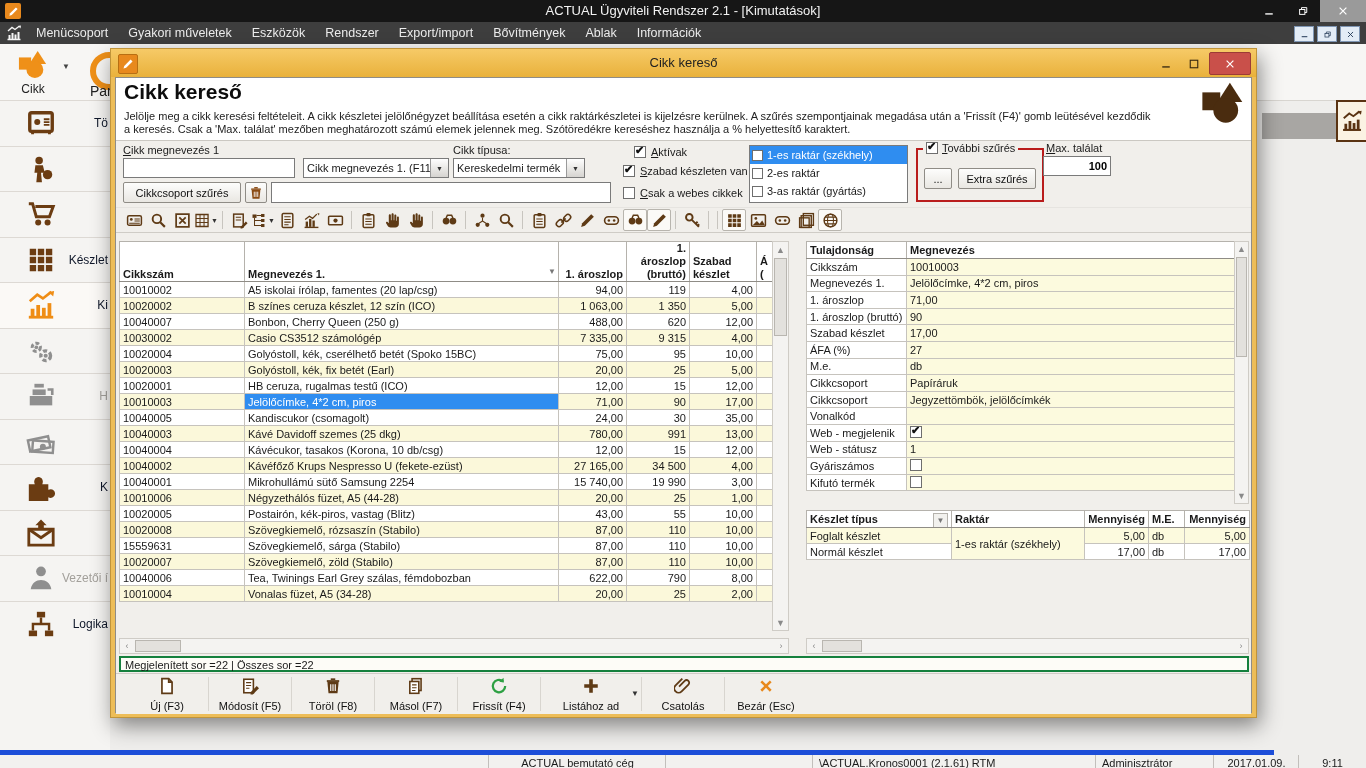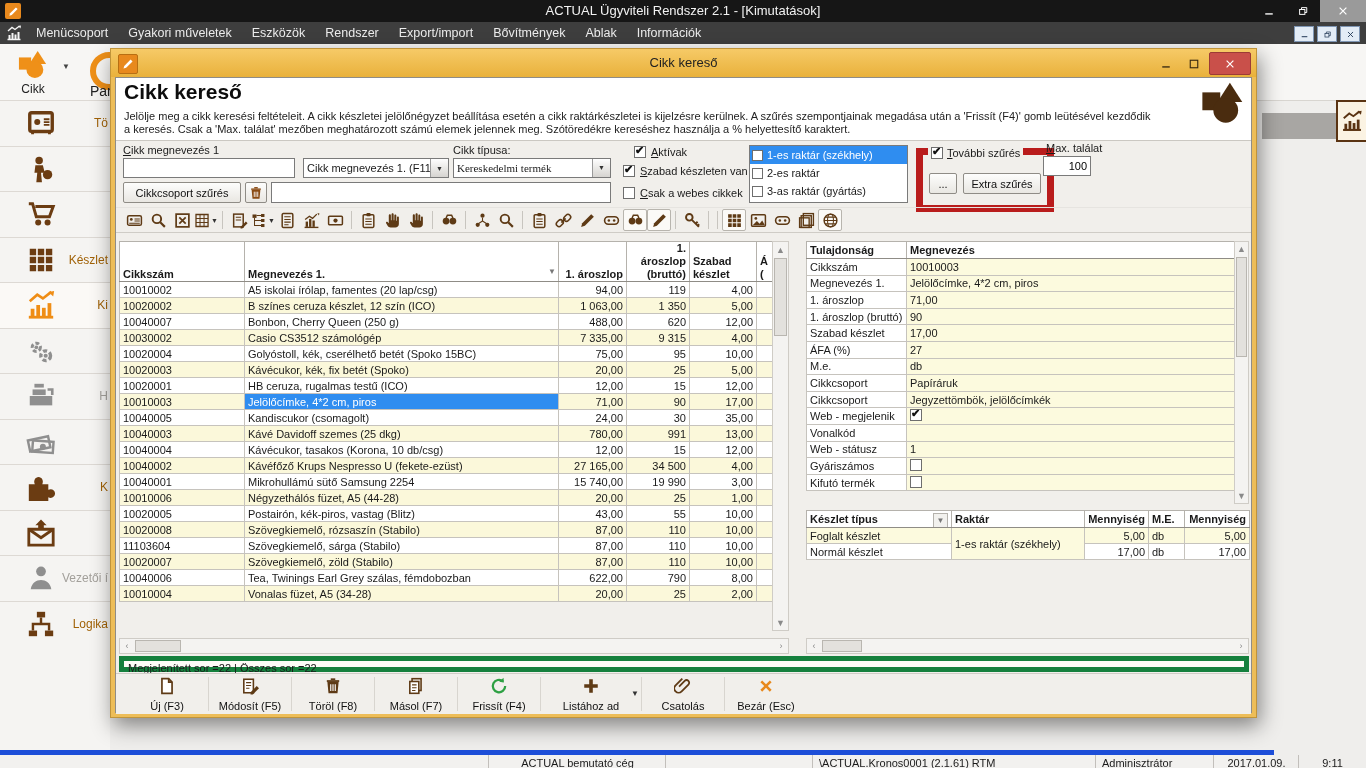--- a/index.html
+++ b/index.html
@@ -30,21 +30,21 @@
   .bigbtn .btext{display:block;font-size:12px;color:#222;margin-top:1px;}
   .bigcaret{position:absolute;left:62px;top:18px;font-size:8px;color:#444;}
   .partnerpart{position:absolute;left:84px;top:6px;width:26px;height:46px;overflow:hidden;}
   .parblob{position:absolute;left:6px;top:2px;width:26px;height:26px;border:6px solid #ef9018;border-radius:50%;}
   .partext{position:absolute;left:6px;top:33px;font-size:14px;color:#222;}
   .sidebar{position:absolute;left:0;top:100px;width:110px;height:650px;background:#f5f4f2;}
   .side-item{position:relative;height:44.5px;border-top:1px solid #ddd9d4;}
   .side-item.active{background:#fbf9f6;padding-left:24px;}
   .sicon{position:absolute;left:26px;top:7px;width:30px;height:30px;}
   .c-brown{color:#6b3c12;} .c-orange{color:#ef8d15;} .c-gray{color:#8f8f8f;}
-  .slabel{position:absolute;right:2px;top:15px;font-size:12px;color:#a16207;white-space:nowrap;}
+  .slabel{position:absolute;right:2px;top:15px;font-size:12px;color:#0f172a;white-space:nowrap;}
   .slabel.dim{color:#a3a09b;}
   .bg-bar{position:absolute;left:1262px;top:113px;width:78px;height:26px;background:#a8a6a3;}
   .bg-chartbox{position:absolute;left:1336px;top:100px;width:28px;height:38px;background:#fbf3e3;border:2px solid #5a3312;
                display:flex;align-items:center;justify-content:center;color:#5a3312;}
   .bg-chartbox svg{width:22px;height:22px;}
   
   .statusbar{position:absolute;left:0;top:750px;width:1274px;height:18px;background:#f2f1ef;border-top:5px solid #1d4ed8;}
   .seg{position:absolute;top:0;height:17px;border-left:1px solid #c2bfbb;line-height:17px;white-space:nowrap;overflow:hidden;}
   
   .dlg{position:absolute;left:110px;top:48px;width:1147px;height:670px;background:#edbd58;border:1px solid #c0943a;
@@ -75,21 +75,21 @@
           border-left:1px solid #9a9a9a;display:flex;align-items:center;justify-content:center;font-size:7px;color:#333;}
   .pbtn{position:absolute;background:linear-gradient(#fdfdfc,#e9e7e2);border:1px solid #8f8c86;border-radius:2px;
         font-size:11px;display:flex;align-items:center;justify-content:center;box-sizing:border-box;color:#111;}
   .cbrow{position:absolute;display:flex;align-items:center;gap:5px;}
   .cb{display:inline-block;width:12px;height:12px;background:#fff;border:1px solid #6e6e6e;position:relative;box-sizing:border-box;}
   .cb.on::after{content:"✔";position:absolute;left:0px;top:-3px;font-size:11px;font-weight:bold;color:#111;}
   .lbox{position:absolute;background:#fff;border:1px solid #7a7a7a;}
   .lbrow{height:18px;display:flex;align-items:center;gap:4px;padding-left:2px;}
   .lbrow .cb{width:11px;height:11px;}
   .lbrow.selrow{background:#2f8df0;color:#fff;}
-  .gbox{position:absolute;border:7px solid #b91c1c;}
+  .gbox{position:absolute;border:2px solid #b91c1c;}
   .glegend{position:absolute;top:-8px;left:5px;background:#f1efeb;padding:0 3px;display:flex;align-items:center;gap:4px;}
   
   .dtoolbar{position:absolute;left:0;right:0;top:129px;height:26px;border-top:1px solid #e6e4e0;border-bottom:1px solid #cfccc6;
             display:flex;align-items:center;padding-left:6px;box-sizing:border-box;}
   .tbtn{width:24px;height:22px;display:flex;align-items:center;justify-content:center;color:#5e3a15;position:relative;}
   .tbtn.pressed{background:#fbfaf7;border:1px solid #b8b5ae;border-radius:2px;box-sizing:border-box;}
   .tic{width:17px;height:17px;}
   .tcaret{font-size:7px;color:#333;margin-left:1px;}
   .tsep{width:1px;height:18px;background:#c8c5bf;margin:0 4px;}
   
@@ -112,21 +112,21 @@
   #stock th{border:1px solid #b5b2ac;border-bottom:1px solid #8f8c86;background:#fff;height:17px;font-weight:bold;text-align:left;position:relative;}
   #stock td{border:1px solid #c6c3bd;height:16px;}
   td.cream{background:#fcfade;}
   .sortbox{position:absolute;right:3px;top:2px;width:13px;height:13px;border:1px solid #b5b2ac;background:#f2f1ee;
            font-size:8px;color:#777;display:flex;align-items:center;justify-content:center;}
   
   .sb{position:absolute;background:#f4f3f1;border:1px solid #cfccc6;box-sizing:border-box;}
   .sbbtn{position:absolute;color:#8a8a8a;display:flex;align-items:center;justify-content:center;font-size:9px;}
   .sbthumb{position:absolute;background:#e3e1dd;border:1px solid #b9b6b0;box-sizing:border-box;}
   
-  .rowcount{position:absolute;left:3px;top:578px;width:1130px;height:16px;border:5px solid #15803d;background:#fdfcf7;
+  .rowcount{position:absolute;left:3px;top:578px;width:1130px;height:16px;border:2px solid #15803d;background:#fdfcf7;
             line-height:14px;padding-left:4px;box-sizing:border-box;}
   .btnbar{position:absolute;left:0;right:0;top:595px;height:41px;border-top:1px solid #cfccc6;background:#f1efeb;
           display:flex;align-items:center;padding-left:10px;box-sizing:border-box;}
   .bbtn{width:82px;height:38px;position:relative;text-align:center;}
   .bbtn .bic{width:18px;height:18px;margin-top:2px;color:#5e3a15;}
   .blabel{position:absolute;left:0;right:0;bottom:1px;font-size:11px;color:#111;}
   .bsep{width:1px;height:34px;background:#d8d5cf;}
   .bcaret{position:absolute;right:2px;top:14px;font-size:8px;color:#333;}
 </style>
 </head>
@@ -543,21 +543,21 @@
         </svg>
     </div>
 
     <div class="flabel mn" style="left:7px;top:66px;">Cikk megnevezés 1</div>
     <input class="tin" style="left: 7px; top: 80px; width: 172px; height: 20px;" value="">
     <div class="sel" style="left:187px;top:80px;width:146px;">
       <span class="seltext">Cikk megnevezés 1. (F11)</span>
       <span class="selarr">▼</span>
     </div>
     <div class="flabel" style="left:337px;top:66px;">Cikk típusa:</div>
-    <div class="sel" style="left:337px;top:80px;width:158px;font-family:Liberation Serif, serif;">
+    <div class="sel" style="left:337px;top:80px;width:132px;">
       <span class="seltext">Kereskedelmi termék</span>
       <span class="selarr">▼</span>
     </div>
     <div class="pbtn" style="left:7px;top:104px;width:118px;height:21px;">Cikkcsoport szűrés</div>
     <div class="pbtn" style="left:129px;top:104px;width:22px;height:21px;color:#8a4a12;">
         <svg width="14" height="14">
           <use href="#i-trash"></use>
         </svg>
       </div>
     <input class="tin" style="left: 155px; top: 104px; width: 340px; height: 21px;" value="">
@@ -591,21 +591,21 @@
       </div>
     <div class="gbox" style="left:800px;top:70px;width:124px;height:50px;">
       <div class="glegend">
         <span class="cb on"></span>
         <span class="mn">További szűrés</span>
       </div>
       <div class="pbtn" style="left:6px;top:18px;width:28px;height:21px;">...</div>
       <div class="pbtn" style="left:40px;top:18px;width:78px;height:21px;">Extra szűrés</div>
     </div>
     <div class="flabel mn" style="left:930px;top:64px;">Max. találat</div>
-    <input class="tin" style="left: 927px; top: 78px; width: 48px; height: 20px; text-align: right;" value="100">
+    <input class="tin" style="left: 927px; top: 78px; width: 68px; height: 20px; text-align: right; font-weight: bold;" value="100">
 
     <div class="dtoolbar" id="dlgToolbar">
         <span class="tbtn">
           <svg class="tic">
             <use href="#i-card"></use>
           </svg>
         </span>
         <span class="tbtn">
           <svg class="tic">
             <use href="#i-search"></use>
@@ -803,21 +803,21 @@
           <tr>
             <td>10020004</td>
             <td>Golyóstoll, kék, cserélhető betét (Spoko 15BC)</td>
             <td class="tright">75,00</td>
             <td class="tright">95</td>
             <td class="tright">10,00</td>
             <td></td>
           </tr>
           <tr>
             <td>10020003</td>
-            <td>Kávécukor, kék, fix betét (Spoko)</td>
+            <td>Golyóstoll, kék, fix betét (Earl)</td>
             <td class="tright">20,00</td>
             <td class="tright">25</td>
             <td class="tright">5,00</td>
             <td></td>
           </tr>
           <tr>
             <td>10020001</td>
             <td>HB ceruza, rugalmas testű (ICO)</td>
             <td class="tright">12,00</td>
             <td class="tright">15</td>
@@ -890,21 +890,21 @@
           </tr>
           <tr>
             <td>10020008</td>
             <td>Szövegkiemelő, rózsaszín (Stabilo)</td>
             <td class="tright">87,00</td>
             <td class="tright">110</td>
             <td class="tright">10,00</td>
             <td></td>
           </tr>
           <tr>
-            <td>11103604</td>
+            <td>15559631</td>
             <td>Szövegkiemelő, sárga (Stabilo)</td>
             <td class="tright">87,00</td>
             <td class="tright">110</td>
             <td class="tright">10,00</td>
             <td></td>
           </tr>
           <tr>
             <td>10020007</td>
             <td>Szövegkiemelő, zöld (Stabilo)</td>
             <td class="tright">87,00</td>
@@ -983,26 +983,26 @@
           </tr>
           <tr>
             <td class="pname">Cikkcsoport</td>
             <td class="pval">Papíráruk</td>
           </tr>
           <tr>
             <td class="pname">Cikkcsoport</td>
             <td class="pval">Jegyzettömbök, jelölőcímkék</td>
           </tr>
           <tr>
+            <td class="pname">Vonalkód</td>
+            <td class="pval"></td>
+          </tr>
+          <tr>
             <td class="pname">Web - megjelenik</td>
             <td class="pval"><span class="cb on"></span></td>
-          </tr>
-          <tr>
-            <td class="pname">Vonalkód</td>
-            <td class="pval"></td>
           </tr>
           <tr>
             <td class="pname">Web - státusz</td>
             <td class="pval">1</td>
           </tr>
           <tr>
             <td class="pname">Gyáriszámos</td>
             <td class="pval"><span class="cb"></span></td>
           </tr>
           <tr>

